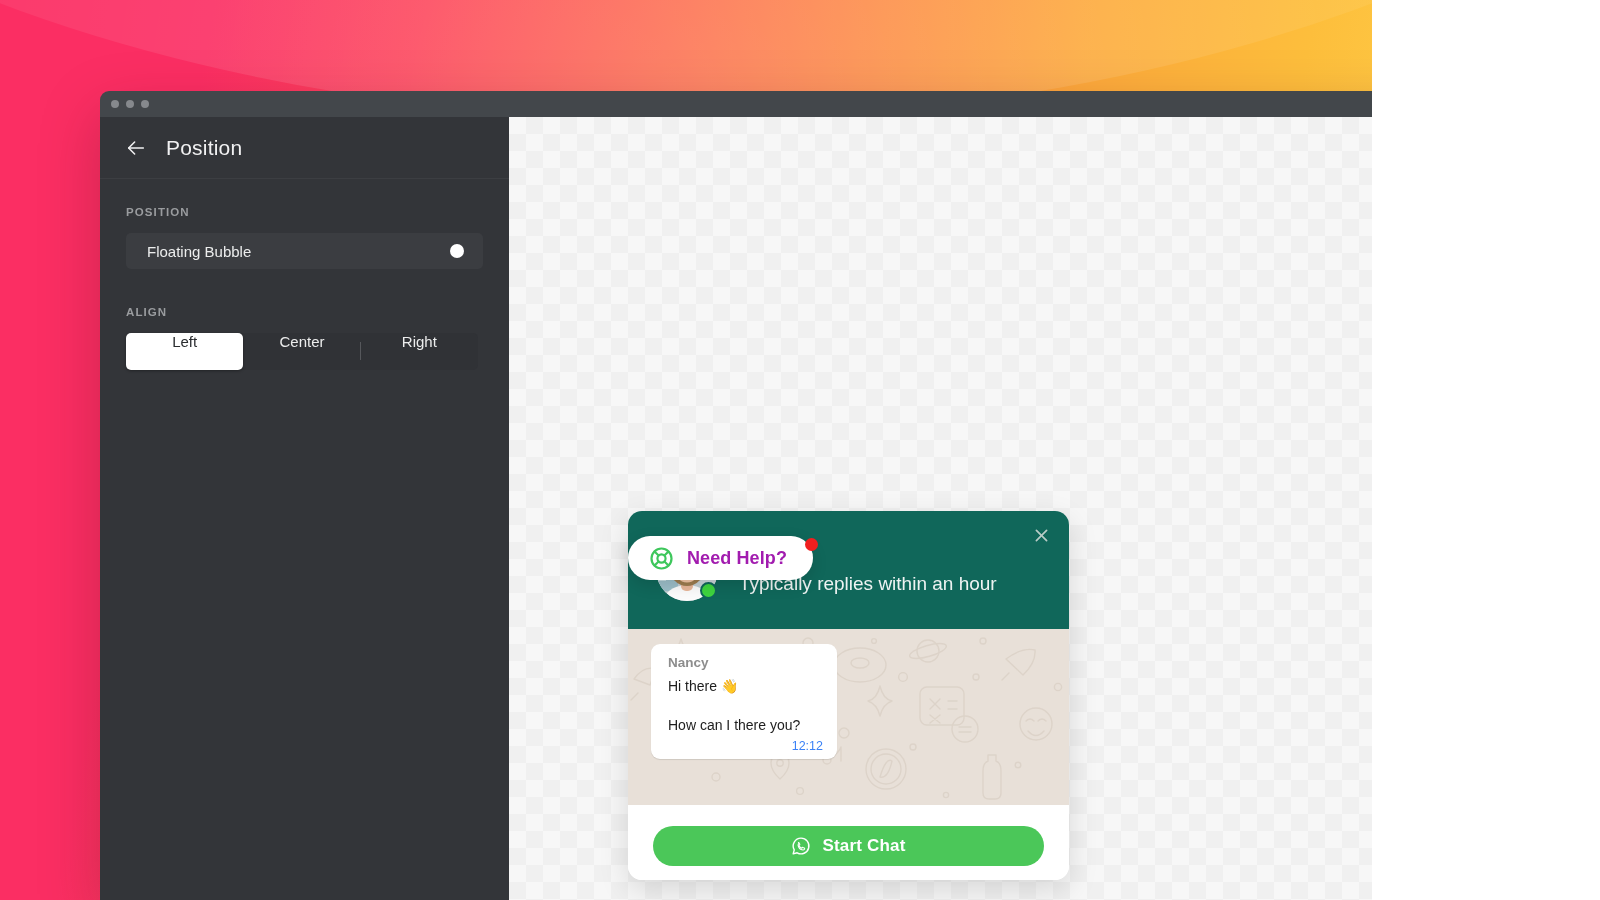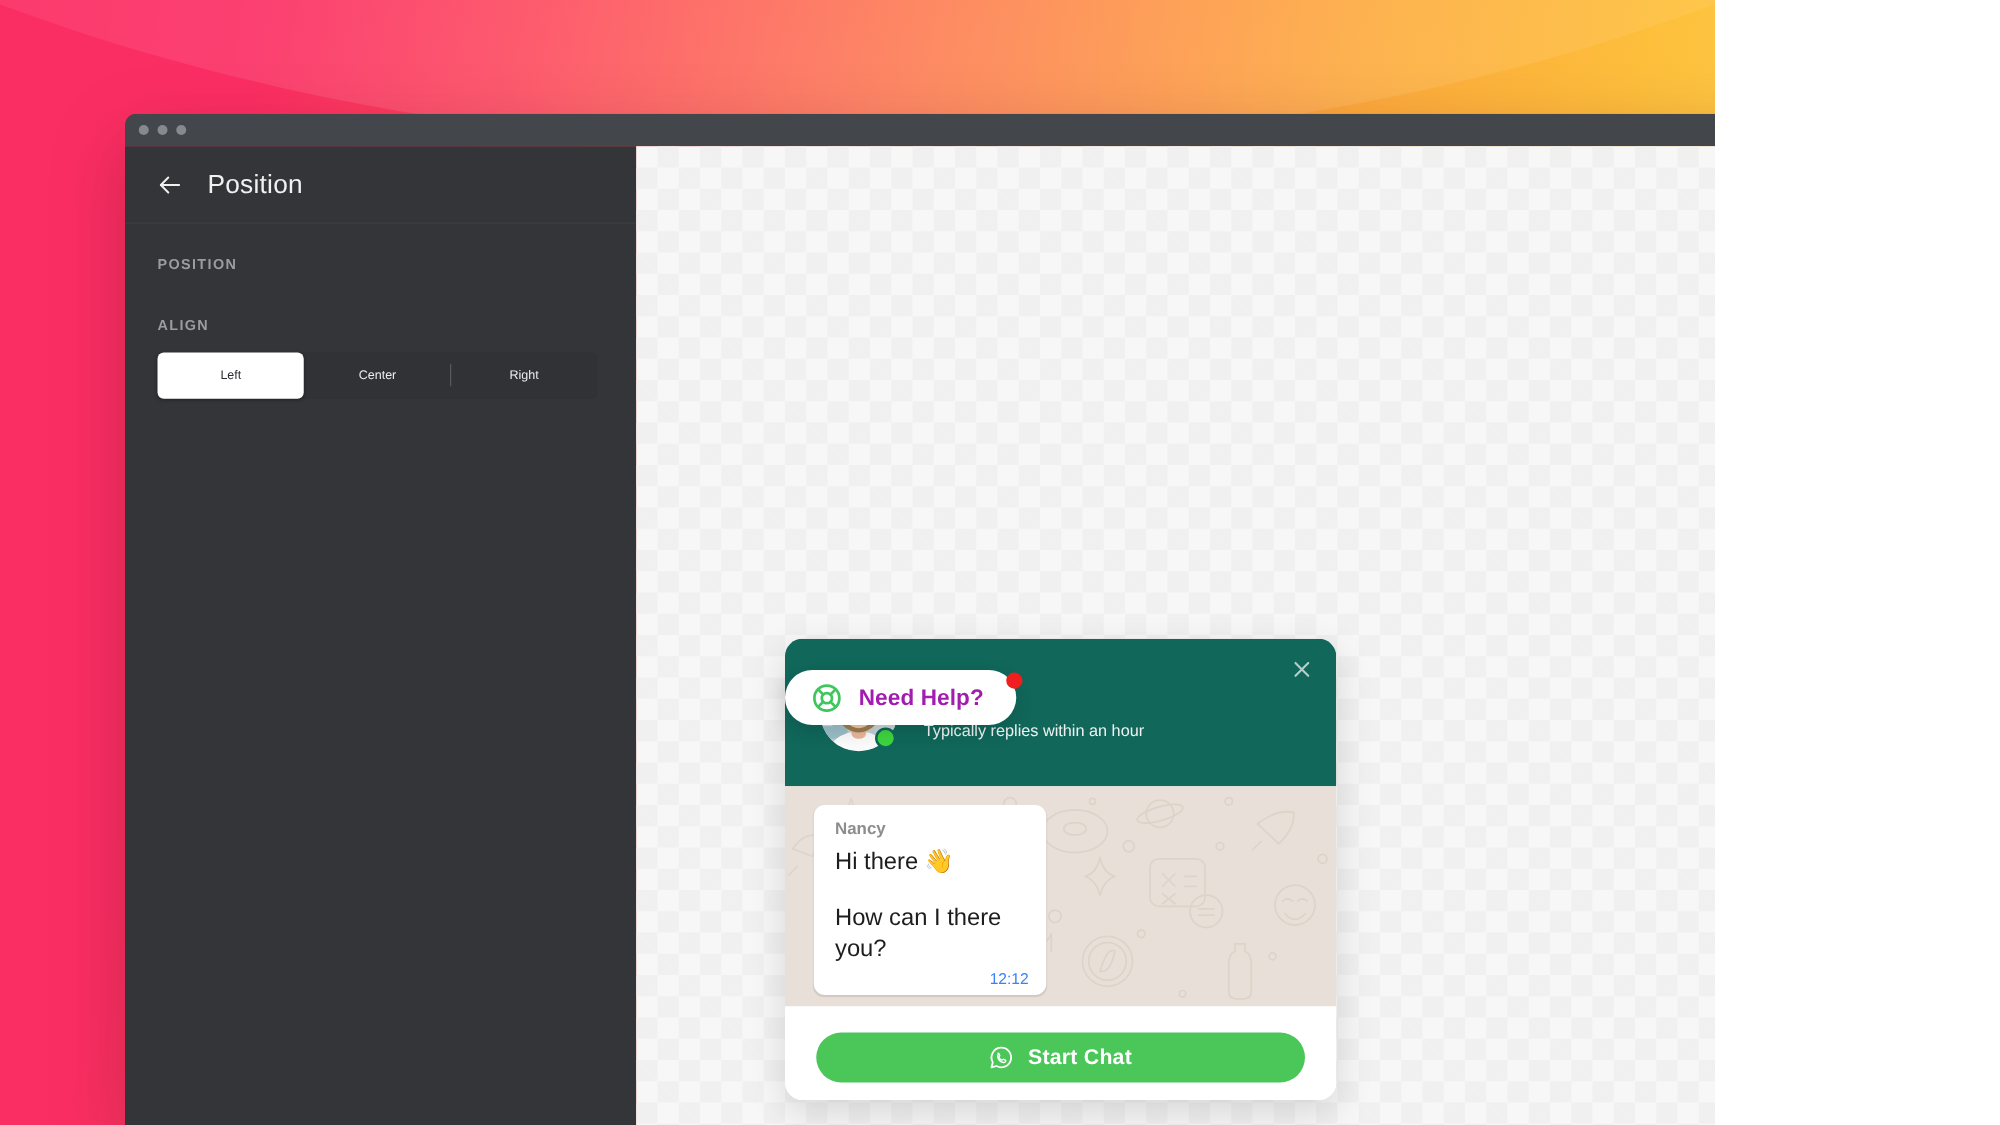--- a/index.html
+++ b/index.html
@@ -120,22 +120,22 @@
   #align-toggle {
     width: 352px; height: 37px;
     background: #303236;
     border-radius: 5px;
     display: flex;
     position: relative;
     overflow: visible;
   }
   .seg {
     flex: 1 1 0;
-    display: flex; align-items: center; justify-content: center;
-    font-size: 10px;
+    display: flex; align-items: flex-start; justify-content: center;
+    font-size: 15px;
     color: #eceded;
     position: relative;
     cursor: default;
   }
   .seg.active {
     background: #ffffff;
     color: #2a2c2f;
     border-radius: 5px;
     box-shadow: 0 1px 3px rgba(0,0,0,0.35);
     z-index: 2;
@@ -191,21 +191,21 @@
     background: #3ed43e;
     border: 2px solid #10675a;
     box-sizing: content-box;
   }
   #agent-info { margin-left: 21px; }
   #agent-name {
     color: #ffffff; font-size: 19px; font-weight: 700;
     letter-spacing: 0.1px;
     margin-bottom: 6px;
   }
-  #agent-status { color: #eef3f2; font-size: 13px; }
+  #agent-status { color: #eef3f2; font-size: 19px; }
   #close-btn {
     position: absolute; right: 17px; top: 13px;
     width: 22px; height: 22px;
     display: flex; align-items: center; justify-content: center;
     cursor: pointer;
   }
 
   
   #chat-area {
     position: relative;
@@ -225,21 +225,21 @@
     border-radius: 9px;
     padding: 11px 14px 6px 17px;
     box-sizing: border-box;
     box-shadow: 0 1px 1px rgba(0,0,0,0.11);
   }
   #bubble-sender {
     color: #8d8d8d; font-size: 13.5px; font-weight: 700;
     margin-bottom: 8px;
   }
   .bubble-line {
-    color: #1d1d1d; font-size: 19px;
+    color: #1d1d1d; font-size: 14px;
     line-height: 1.28;
     margin-bottom: 21px;
   }
   .bubble-line.last { margin-bottom: 4px; }
   #bubble-time {
     color: #3b82f6; font-size: 12.5px;
     text-align: right;
   }
 
   
@@ -303,20 +303,24 @@
           <line x1="20" y1="12" x2="4" y2="12"></line>
           <polyline points="10.5,5.5 4,12 10.5,18.5"></polyline>
         </svg>
         <div id="page-title">Position</div>
       </div>
 
       <div id="sidebar-body">
 
         <div class="section-label">POSITION</div>
 
+        <div class="opt-row">
+          <span class="opt-label">Floating Bubble</span>
+          <span class="radio on"></span>
+        </div>
 
 
 
         <div class="section-label" id="align-label">ALIGN</div>
 
         <div id="align-toggle">
           <div class="seg active">
             <span>Left</span>
           </div>
           <div class="seg">

